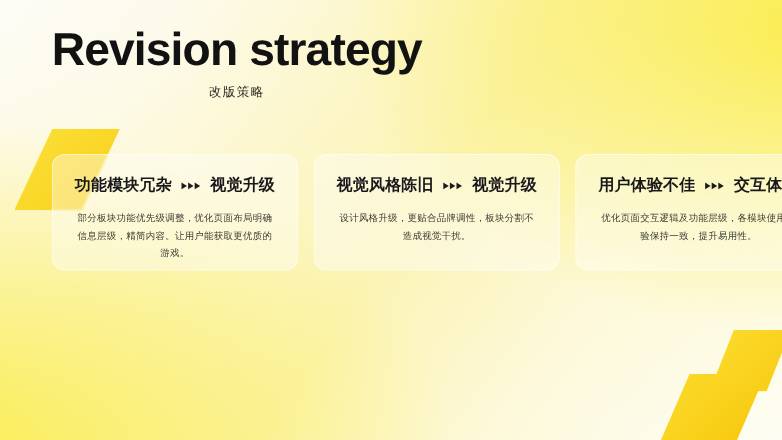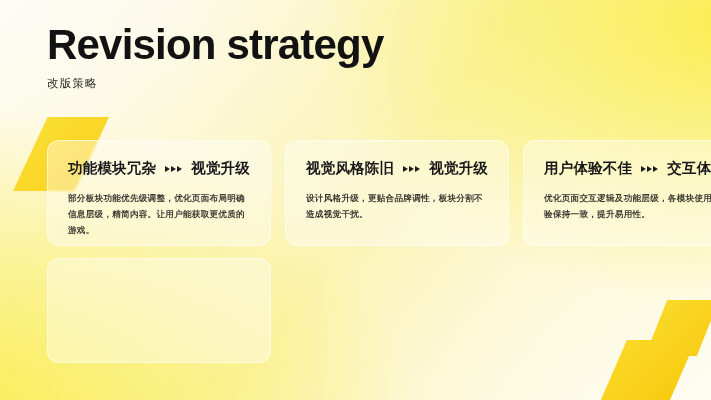--- a/index.html
+++ b/index.html
@@ -12,20 +12,21 @@
   }
 
   #slide {
     position:relative;
     width:711px; height:400px;
     overflow:hidden;
     background:
       radial-gradient(115% 135% at 104% 6%, rgba(250,236,72,0.95) 0%, rgba(250,238,96,0.55) 28%, rgba(253,248,190,0.12) 52%, rgba(255,255,255,0) 70%),
       radial-gradient(120% 140% at -8% 104%, rgba(250,236,72,0.95) 0%, rgba(250,238,96,0.55) 30%, rgba(253,248,190,0.12) 55%, rgba(255,255,255,0) 72%),
       linear-gradient(127deg, #fdfcf6 0%, #fdfaea 18%, #fcf6c9 38%, #fbf3b4 52%, #fdf9dd 74%, #fefdf4 100%);
+    text-align: center;
   }
   .deco-tl {
     position:absolute;
     left:13px; top:117px;
     width:96px; height:74px;
     background:linear-gradient(135deg,#fbe13a 0%,#f9ce18 100%);
     clip-path:polygon(36% 0%, 100% 0%, 64% 100%, 0% 100%);
     z-index:1;
   }
   .deco-br-outer {
@@ -61,21 +62,21 @@
     color:#2a2a22;
     letter-spacing:1.2px;
   }
 
   
   .cards {
     position:absolute;
     left:47px; top:140px;
     width:617px; height:223px;
     display:grid;
-    grid-template-columns:1fr 1fr 1fr;
+    grid-template-columns:1fr 1fr 1fr 1fr;
     grid-template-rows:1fr 1fr;
     column-gap:14px;
     row-gap:12px;
     z-index:3;
   }
   .card {
     position:relative;
     background:rgba(255,255,255,0.40);
     border:1px solid rgba(255,255,255,0.55);
     border-radius:12px;
@@ -105,21 +106,20 @@
     border-bottom:3.5px solid transparent;
     border-left:5px solid #1c1c1e;
   }
   .card-body {
     margin-top:13px;
     font-size:8.6px;
     line-height:1.85;
     color:#3a3a33;
     letter-spacing:0.25px;
     max-width:270px;
-    font-weight:bold;
   }
 </style>
 </head>
 <body>
 
 <div id="slide">
 
   <div class="deco-tl"></div>
   <div class="deco-br-outer"></div>
 

